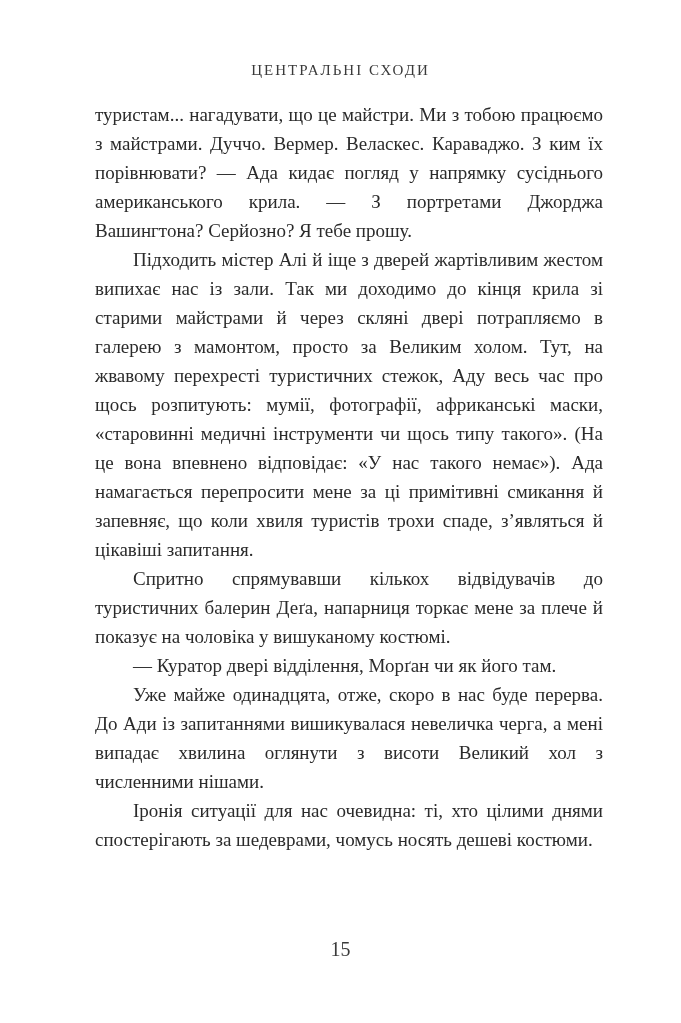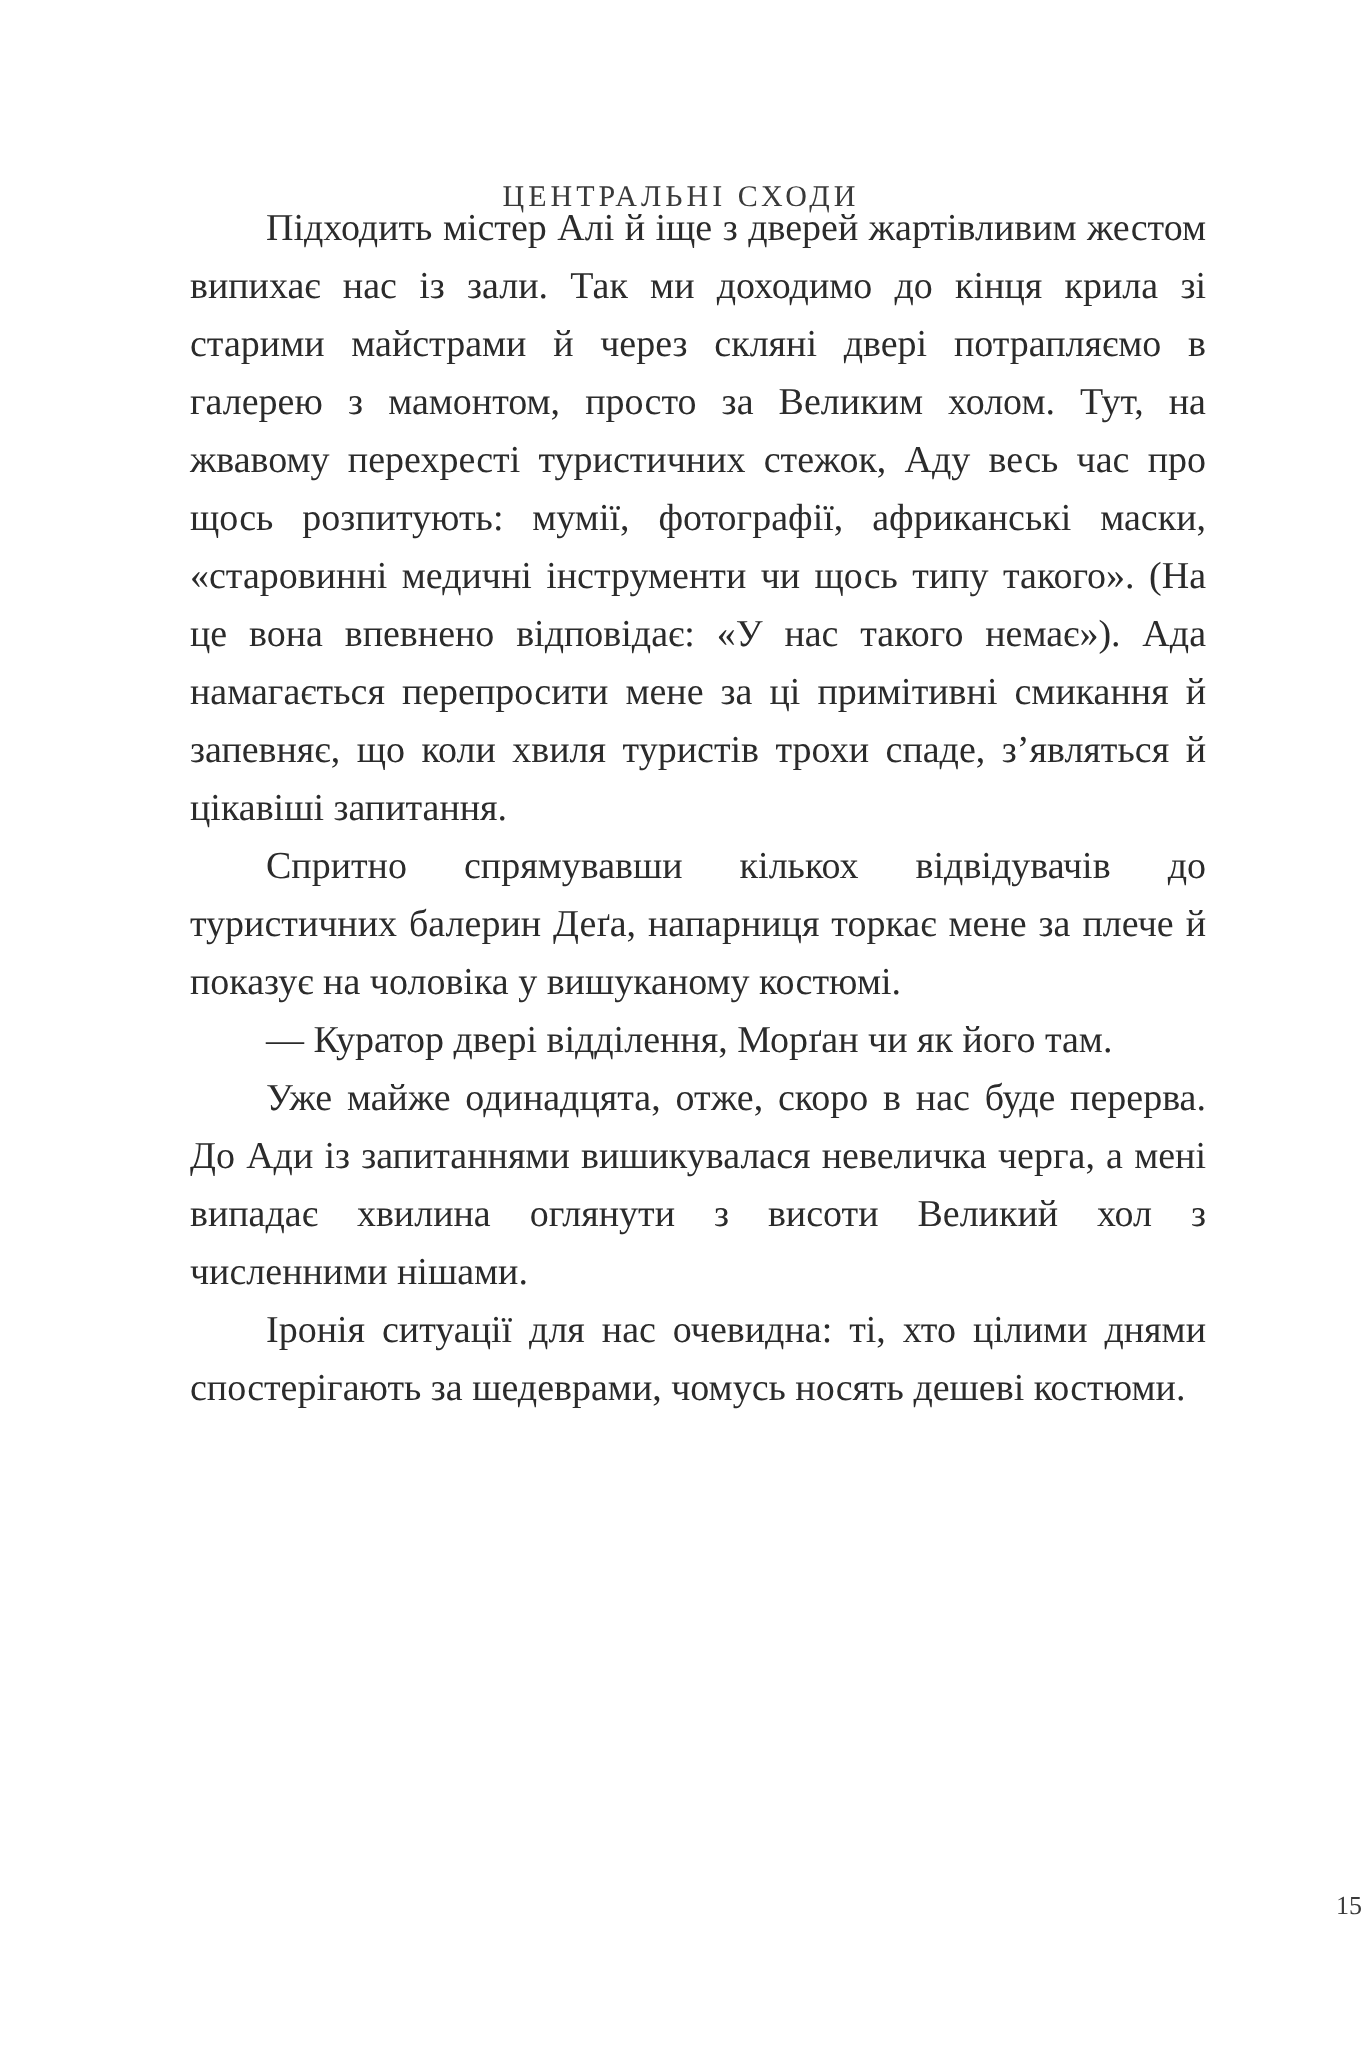--- a/index.html
+++ b/index.html
@@ -21,21 +21,20 @@
   .running-header {
     position: absolute;
     top: 62px;
     left: 0;
     right: 0;
     text-align: center;
     font-size: 15px;
     letter-spacing: 2px;
     color: #3a3a3a;
     font-weight: normal;
-    margin-top: 29px;
   }
   .page-body {
     position: absolute;
     top: 100px;
     left: 95px;
     right: 78px;
     text-align: justify;
     font-size: 19px;
     line-height: 29px;
     color: #2b2b2b;
@@ -47,33 +46,34 @@
     text-indent: 2em;
   }
   .para.first {
     text-indent: 0;
   }
   .page-number {
     position: absolute;
     bottom: 62px;
     left: 0;
     right: 0;
-    text-align: right;
-    font-size: 13px;
+    text-align: center;
+    font-size: 20px;
     color: #3a3a3a;
   }
 </style>
 </head>
 <body>
 
 <div class="book-page">
 
   <div class="running-header">ЦЕНТРАЛЬНІ СХОДИ</div>
 
   <div class="page-body">
+    <p class="para first">туристам... нагадувати, що це майстри. Ми з тобою працюємо з майстрами. Дуччо. Вермер. Веласкес. Караваджо. З ким їх порівнювати? — Ада кидає погляд у напрямку сусіднього американського крила. — З портретами Джорджа Вашингтона? Серйозно? Я тебе прошу.</p>
     <p class="para">Підходить містер Алі й іще з дверей жартівливим жестом випихає нас із зали. Так ми доходимо до кінця крила зі старими майстрами й через скляні двері потрапляємо в галерею з мамонтом, просто за Великим холом. Тут, на жвавому перехресті туристичних стежок, Аду весь час про щось розпитують: мумії, фотографії, африканські маски, «старовинні медичні інструменти чи щось типу такого». (На це вона впевнено відповідає: «У нас такого немає»). Ада намагається перепросити мене за ці примітивні смикання й запевняє, що коли хвиля туристів трохи спаде, з’являться й цікавіші запитання.</p>
     <p class="para">Спритно спрямувавши кількох відвідувачів до туристичних балерин Деґа, напарниця торкає мене за плече й показує на чоловіка у вишуканому костюмі.</p>
     <p class="para">— Куратор двері відділення, Морґан чи як його там.</p>
     <p class="para">Уже майже одинадцята, отже, скоро в нас буде перерва. До Ади із запитаннями вишикувалася невеличка черга, а мені випадає хвилина оглянути з висоти Великий хол з численними нішами.</p>
     <p class="para">Іронія ситуації для нас очевидна: ті, хто цілими днями спостерігають за шедеврами, чомусь носять дешеві костюми.</p>
   </div>
 
   <div class="page-number">15</div>
 
 </div>

